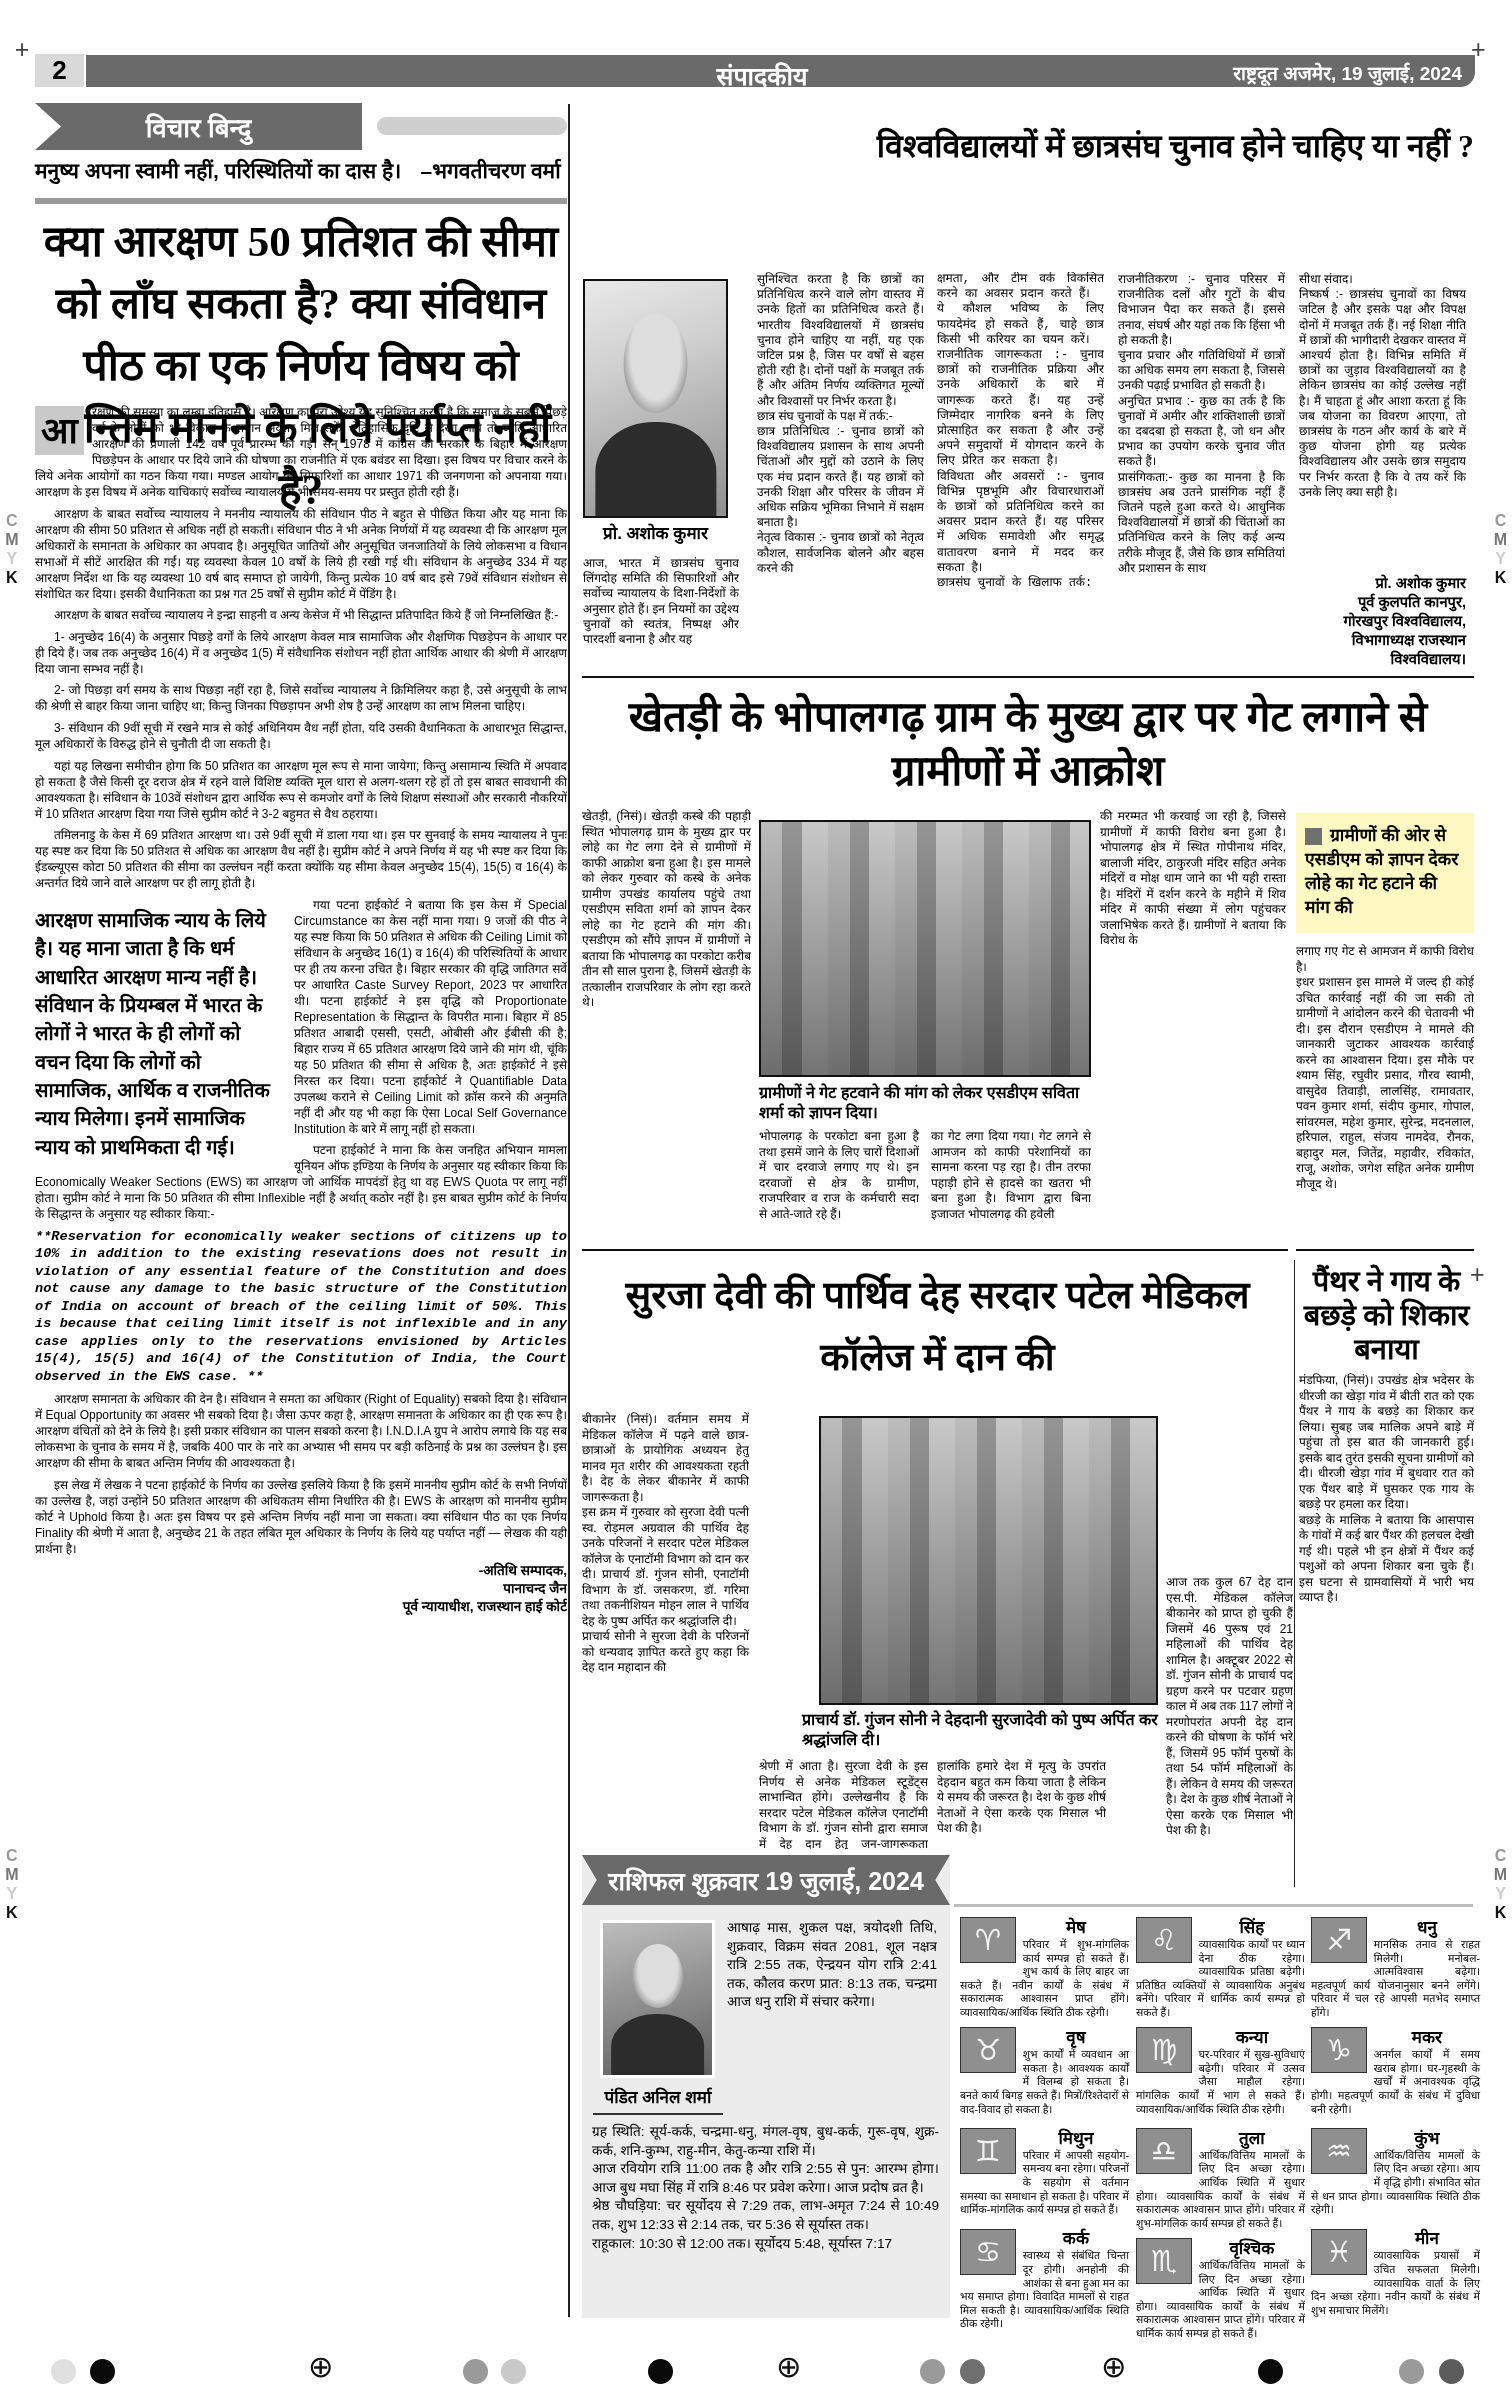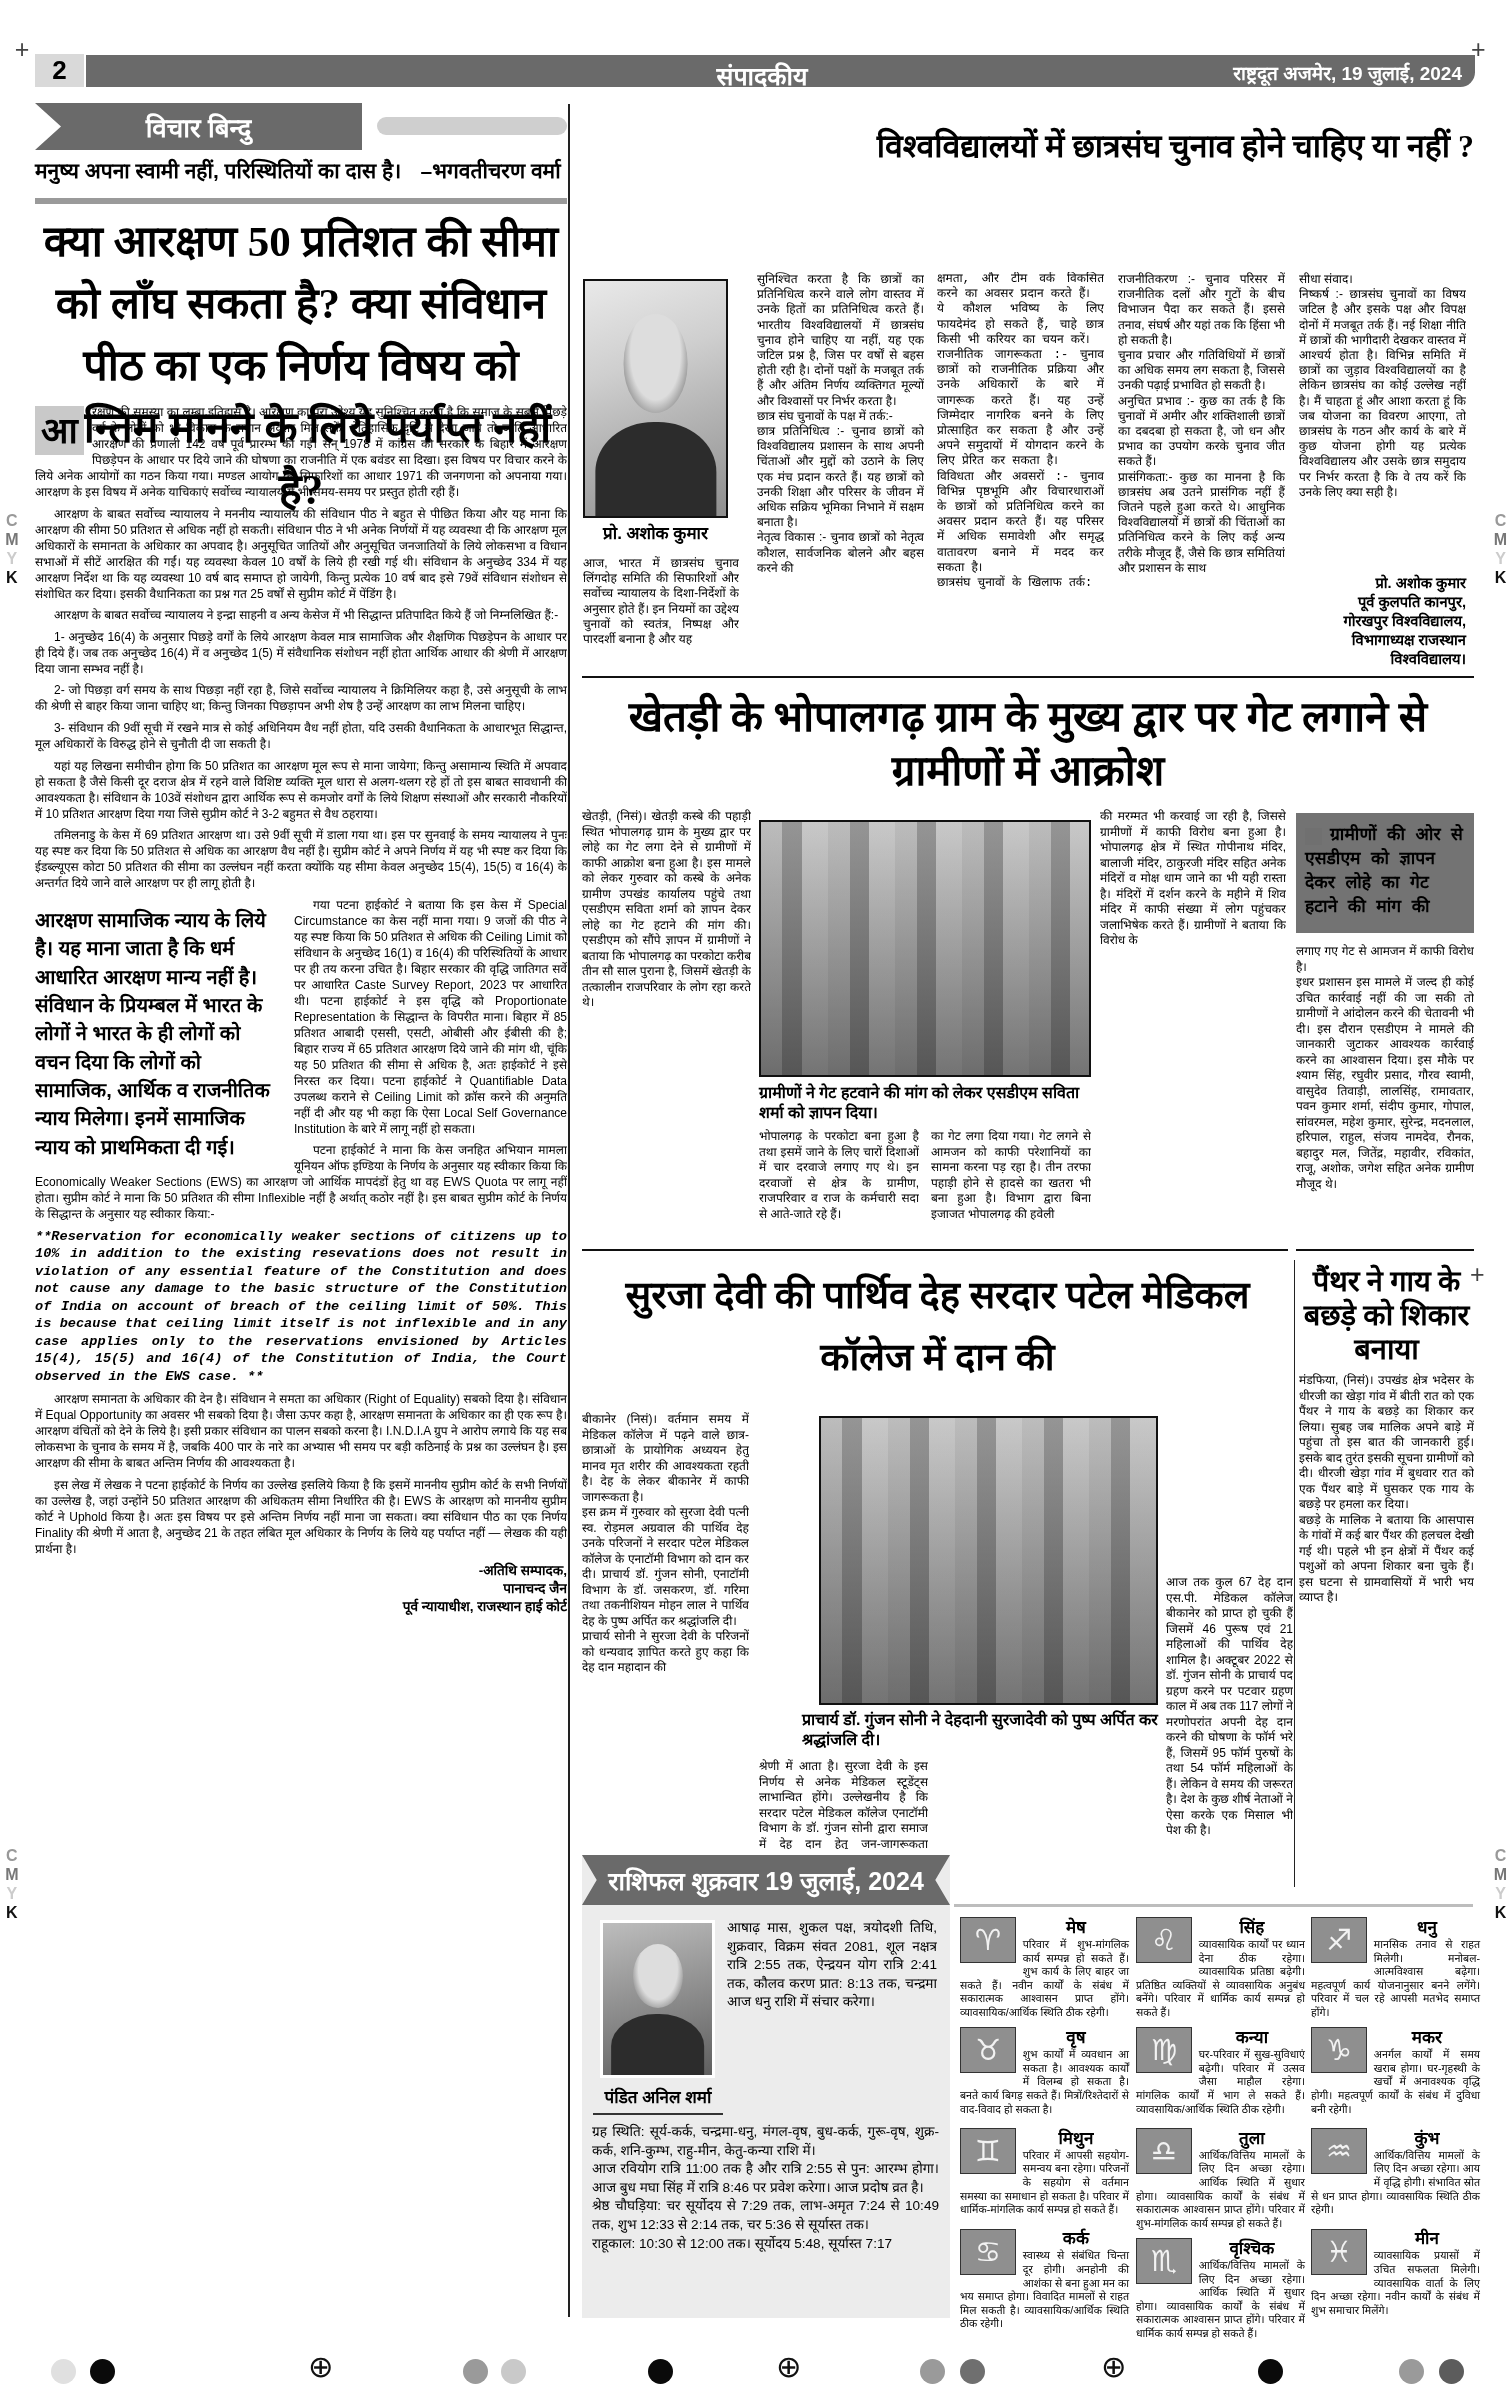--- a/index.html
+++ b/index.html
@@ -46,21 +46,21 @@
   .photo.crowd{background:repeating-linear-gradient(90deg,#c9c9c9 0 21.5px,#9f9f9f 21.5px 41px,#d6d6d6 41px 67px),
                linear-gradient(#efefef,#8a8a8a);background-blend-mode:multiply;}
   .caption{font-weight:bold;font-size:16px;line-height:20.3px;}
   .ucols{font-size:12px;line-height:15.2px;text-align:justify;overflow:hidden;white-space:pre-line;}
   .ubyline{font-weight:bold;font-size:14.7px;line-height:19px;text-align:right;}
   .hrule{background:#111;}
   .grayrule{background:#bdbdbd;}
   
   .bighead{font-weight:bold;text-align:center;font-family:"Liberation Serif","DejaVu Serif",serif;}
   .body{font-size:12px;line-height:15.5px;text-align:justify;overflow:hidden;white-space:pre-line;}
-  .hibox{background:#737373;padding:10.2px 9px 6.8px 9px;box-sizing:border-box;font-family:Liberation Mono, monospace;}
+  .hibox{background:#fef9c3;padding:10.2px 9px 6.8px 9px;box-sizing:border-box;}
   .hibox .sq{width:17px;height:17px;background:#707070;float:left;margin:4.5px 8px 0 0;}
   .hibox .txt{font-weight:bold;font-size:17.5px;line-height:24px;}
   
   .rashiwrap{left:582px;top:1855px;width:368px;height:463px;background:#ececec;}
   .rashibanner{left:582px;top:1855px;width:368px;height:50px;background:#6a6a6a;color:#fff;
                font-weight:bold;font-size:25px;display:flex;align-items:center;justify-content:center;
                clip-path:polygon(0 0,100% 0,96% 50%,100% 100%,0 100%,4% 50%);}
   .astro{border:3.4px solid #fff;background:linear-gradient(165deg,#bdbdbd,#5f5f5f);}
   .astroname{font-weight:bold;font-size:17px;text-align:center;border-bottom:2.3px solid #333;padding-bottom:4.5px;}
   .panch{font-size:13.6px;line-height:18.6px;text-align:justify;white-space:pre-line;overflow:hidden;}
@@ -170,20 +170,21 @@
   <div class="abs hrule" style="left:1296px;top:1249px;width:178px;height:1.7px;"></div>
 
   <div class="abs body" style="left:582px;top:1412px;width:167px;height:474px;">बीकानेर (निसं)। वर्तमान समय में मेडिकल कॉलेज में पढ़ने वाले छात्र-छात्राओं के प्रायोगिक अध्ययन हेतु मानव मृत शरीर की आवश्यकता रहती है। देह के लेकर बीकानेर में काफी जागरूकता है।
 इस क्रम में गुरुवार को सुरजा देवी पत्नी स्व. रोड़मल अग्रवाल की पार्थिव देह उनके परिजनों ने सरदार पटेल मेडिकल कॉलेज के एनाटॉमी विभाग को दान कर दी। प्राचार्य डॉ. गुंजन सोनी, एनाटॉमी विभाग के डॉ. जसकरण, डॉ. गरिमा तथा तकनीशियन मोहन लाल ने पार्थिव देह के पुष्प अर्पित कर श्रद्धांजलि दी।
 प्राचार्य सोनी ने सुरजा देवी के परिजनों को धन्यवाद ज्ञापित करते हुए कहा कि देह दान महादान की</div>
   <div class="abs bighead" style="left:582px;top:1264px;width:711px;height:136px;font-size:38px;line-height:62px;">सुरजा देवी की पार्थिव देह सरदार पटेल मेडिकल कॉलेज में दान की</div>
   <div class="photo crowd" style="left:819px;top:1416px;width:339px;height:289px;"></div>
   <div class="abs caption" style="left:802px;top:1710px;width:356px;height:45px;">प्राचार्य डॉ. गुंजन सोनी ने देहदानी सुरजादेवी को पुष्प अर्पित कर श्रद्धांजलि दी।</div>
   <div class="abs body" style="left:1166px;top:1575px;width:127px;height:311px;">आज तक कुल 67 देह दान एस.पी. मेडिकल कॉलेज बीकानेर को प्राप्त हो चुकी हैं जिसमें 46 पुरूष एवं 21 महिलाओं की पार्थिव देह शामिल है। अक्टूबर 2022 से डॉ. गुंजन सोनी के प्राचार्य पद ग्रहण करने पर पटवार ग्रहण काल में अब तक 117 लोगों ने मरणोपरांत अपनी देह दान करने की घोषणा के फॉर्म भरे हैं, जिसमें 95 फॉर्म पुरुषों के तथा 54 फॉर्म महिलाओं के हैं। लेकिन वे समय की जरूरत है। देश के कुछ शीर्ष नेताओं ने ऐसा करके एक मिसाल भी पेश की है।</div>
   <div class="abs body" style="left:759px;top:1759px;width:169px;height:90px;">श्रेणी में आता है। सुरजा देवी के इस निर्णय से अनेक मेडिकल स्टूडेंट्स लाभान्वित होंगे। उल्लेखनीय है कि सरदार पटेल मेडिकल कॉलेज एनाटॉमी विभाग के डॉ. गुंजन सोनी द्वारा समाज में देह दान हेतु जन-जागरूकता अभियान नियमित रूप से चलाया जा रहा है, इस अभियान से प्रभावित होकर आम जन देह दान का फॉर्म भर रहे हैं। वर्ष 2019 से लेकर</div>
+  <div class="abs body" style="left:937px;top:1759px;width:169px;height:130px;">हालांकि हमारे देश में मृत्यु के उपरांत देहदान बहुत कम किया जाता है लेकिन ये समय की जरूरत है। देश के कुछ शीर्ष नेताओं ने ऐसा करके एक मिसाल भी पेश की है।</div>
 
   <div class="abs vrule" style="left:1294px;top:1260px;width:1.1px;height:627px;"></div>
   <div class="abs bighead" style="left:1299px;top:1264px;width:175px;height:102px;font-size:29px;line-height:34px;">पैंथर ने गाय के बछड़े को शिकार बनाया</div>
   <div class="abs body" style="left:1299px;top:1373px;width:175px;height:513px;">मंडफिया, (निसं)। उपखंड क्षेत्र भदेसर के धीरजी का खेड़ा गांव में बीती रात को एक पैंथर ने गाय के बछड़े का शिकार कर लिया। सुबह जब मालिक अपने बाड़े में पहुंचा तो इस बात की जानकारी हुई। इसके बाद तुरंत इसकी सूचना ग्रामीणों को दी। धीरजी खेड़ा गांव में बुधवार रात को एक पैंथर बाड़े में घुसकर एक गाय के बछड़े पर हमला कर दिया।
 बछड़े के मालिक ने बताया कि आसपास के गांवों में कई बार पैंथर की हलचल देखी गई थी। पहले भी इन क्षेत्रों में पैंथर कई पशुओं को अपना शिकार बना चुके हैं। इस घटना से ग्रामवासियों में भारी भय व्याप्त है।</div>
 
   <div class="abs rashiwrap"></div>
   <div class="abs rashibanner">राशिफल शुक्रवार 19 जुलाई, 2024</div>
   <div class="photo astro" style="left:600px;top:1920px;width:115px;height:158px;">
     <div class="head"></div>

